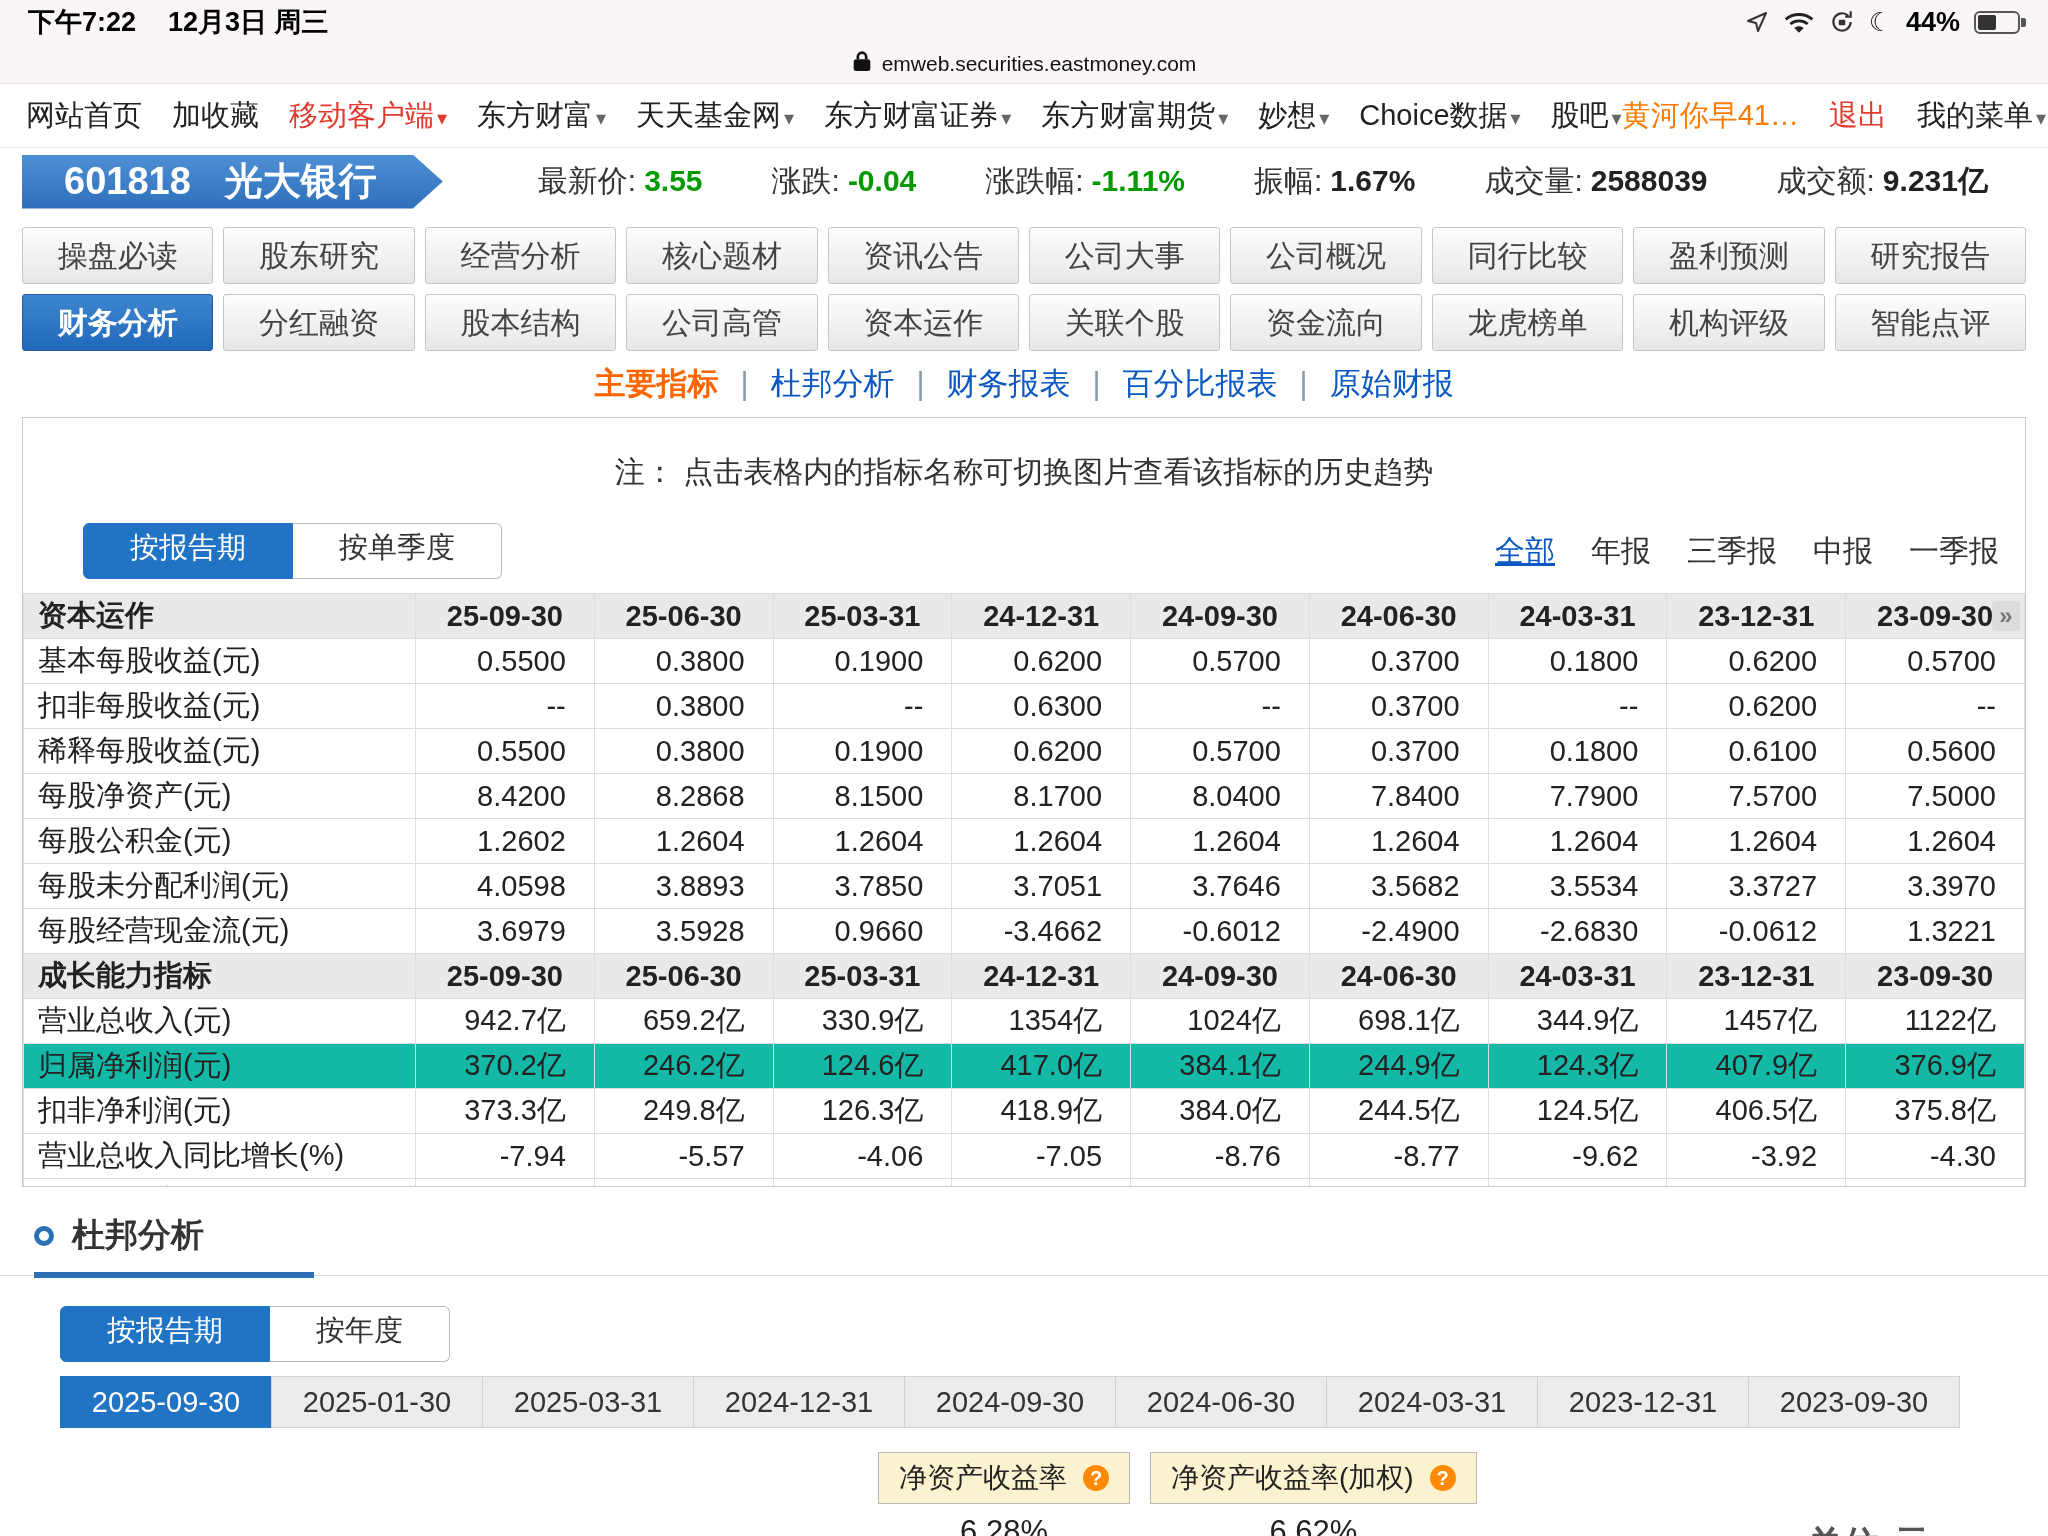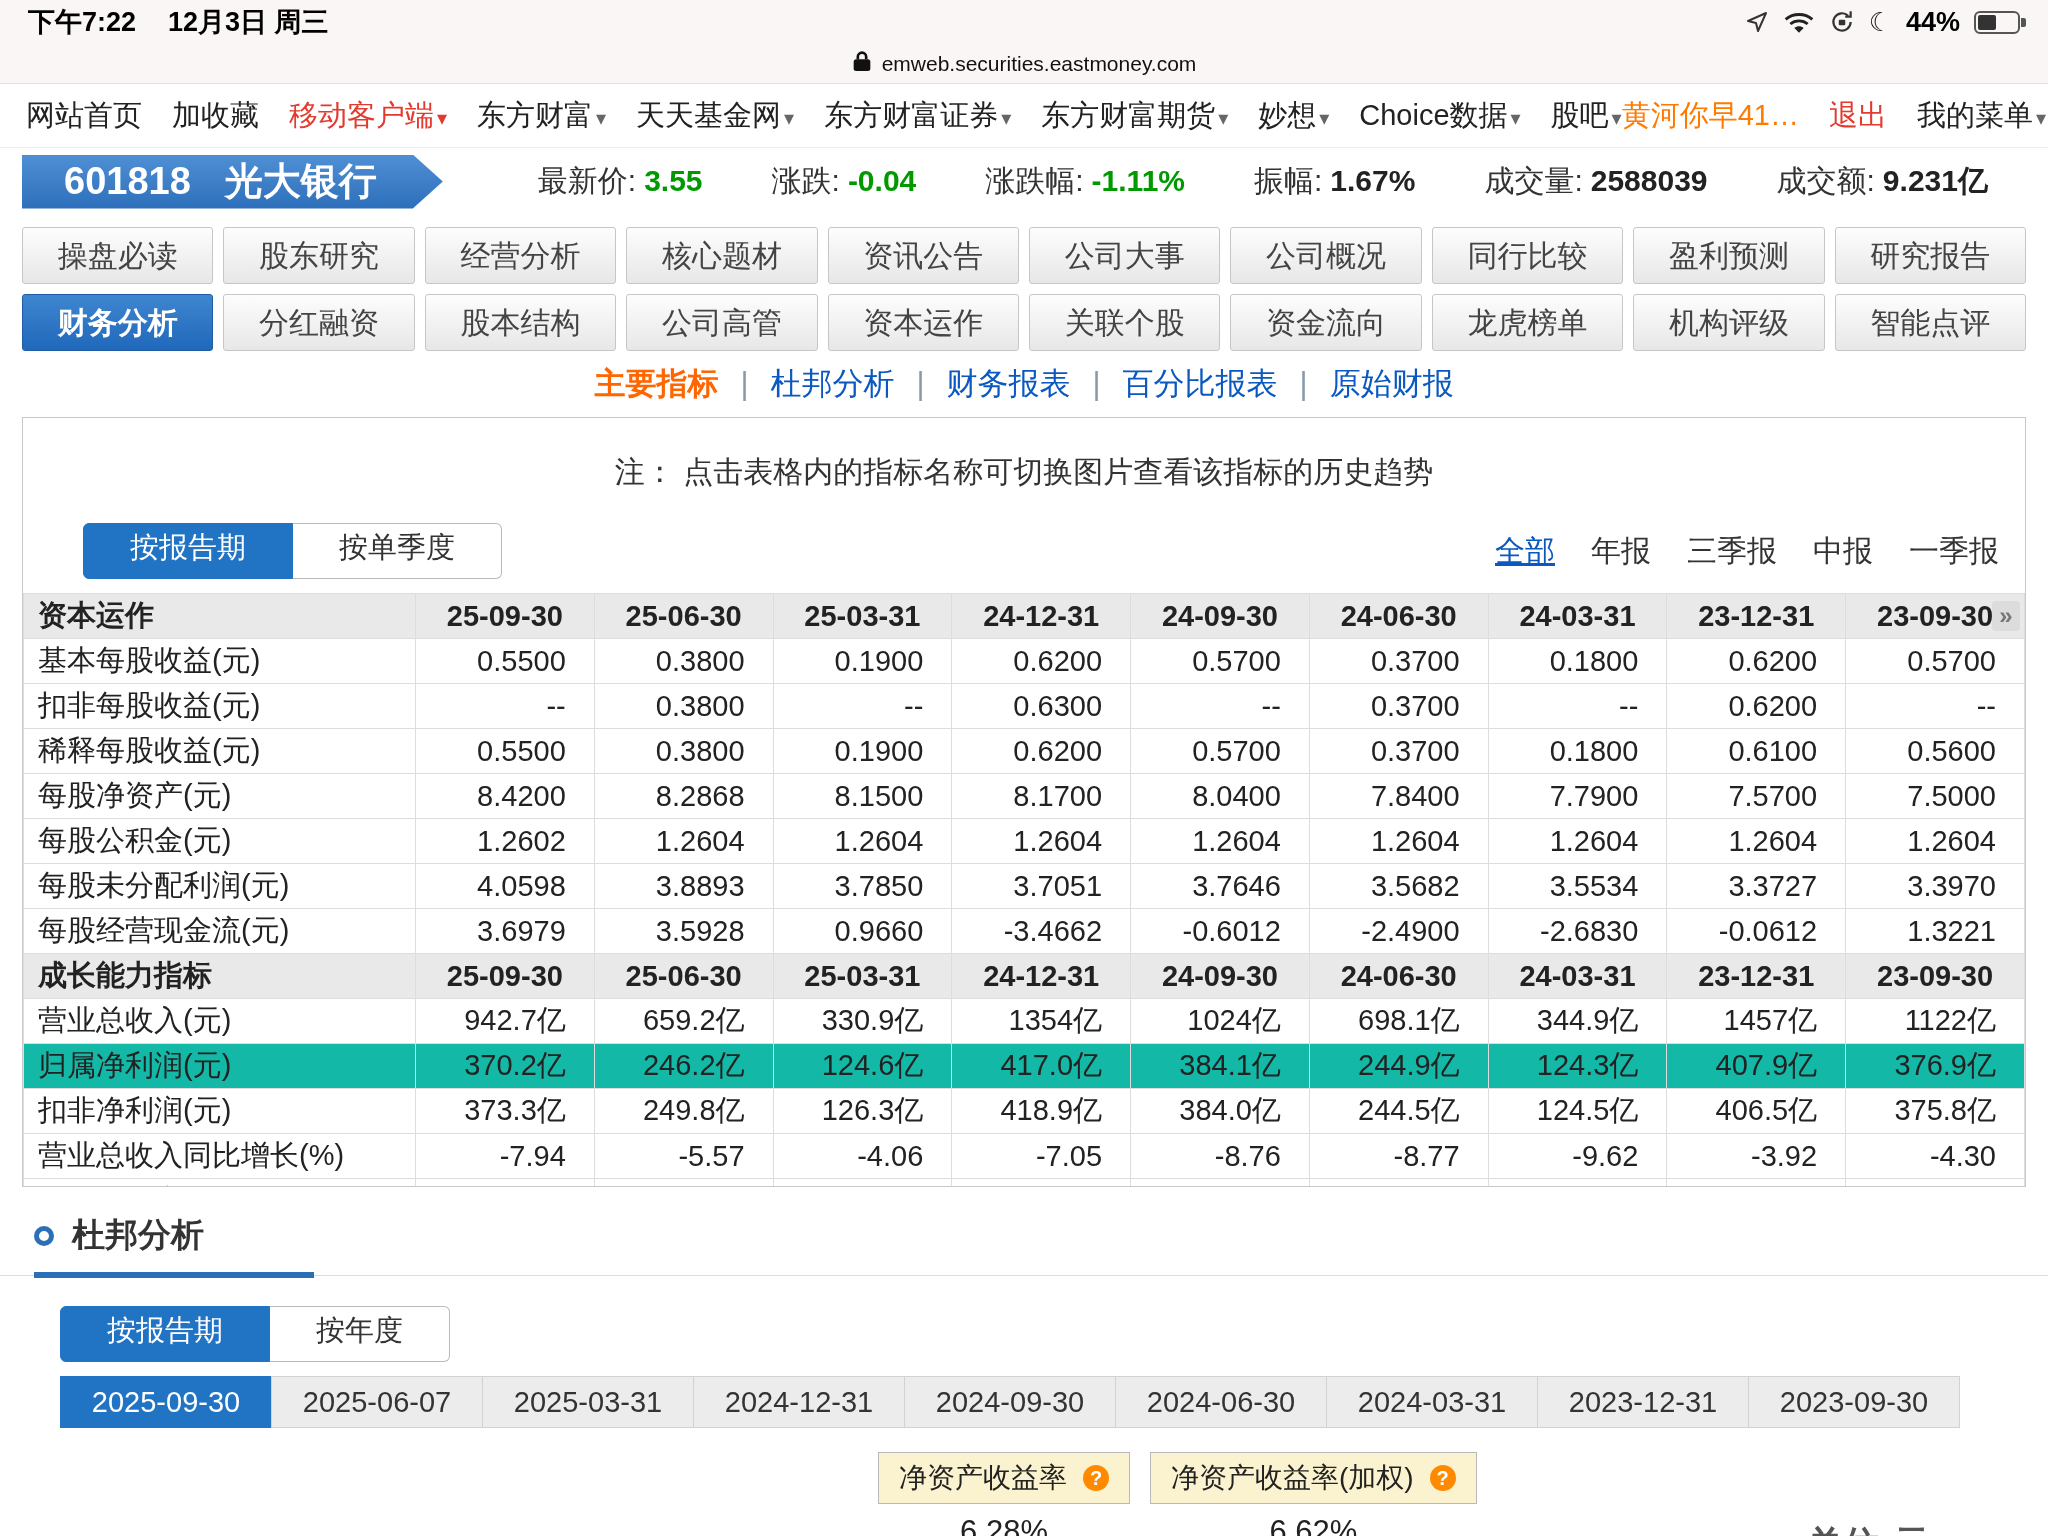--- a/index.html
+++ b/index.html
@@ -434,21 +434,21 @@
       <span class="blue"></span>
   </div>
 
   <div class="toggle dupont-controls" id="toggle-dupont">
       <div class="tg active">按报告期</div>
       <div class="tg">按年度</div>
     </div>
 
   <div class="date-tabs" id="date-tabs">
       <div class="dtab active">2025-09-30</div>
-      <div class="dtab">2025-06-07</div>
+      <div class="dtab">2025-01-30</div>
       <div class="dtab">2025-03-31</div>
       <div class="dtab">2024-12-31</div>
       <div class="dtab">2024-09-30</div>
       <div class="dtab">2024-06-30</div>
       <div class="dtab">2024-03-31</div>
       <div class="dtab">2023-12-31</div>
       <div class="dtab">2023-09-30</div>
     </div>
 
   <div class="roe-area" id="roe-area">

